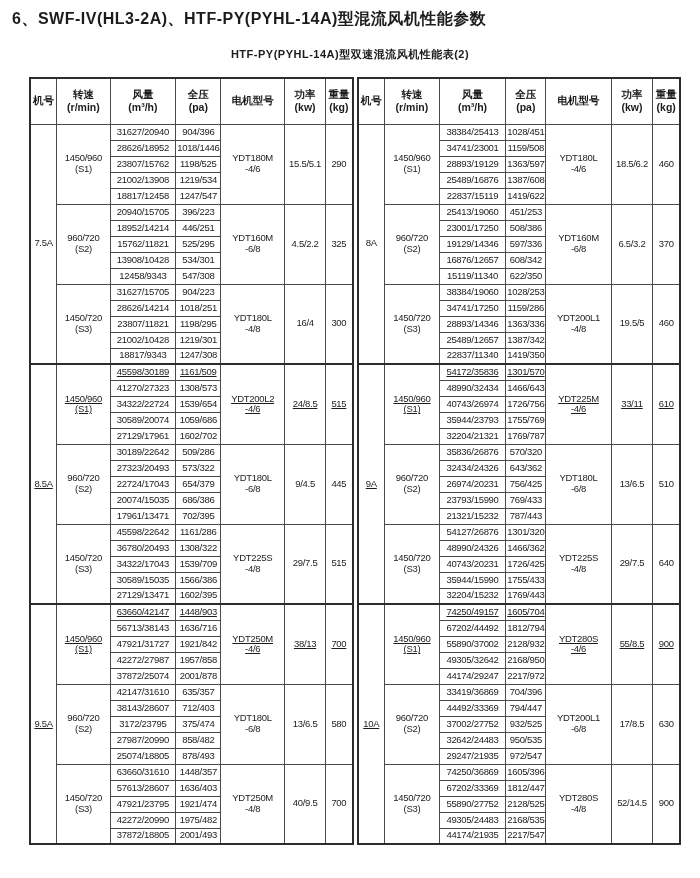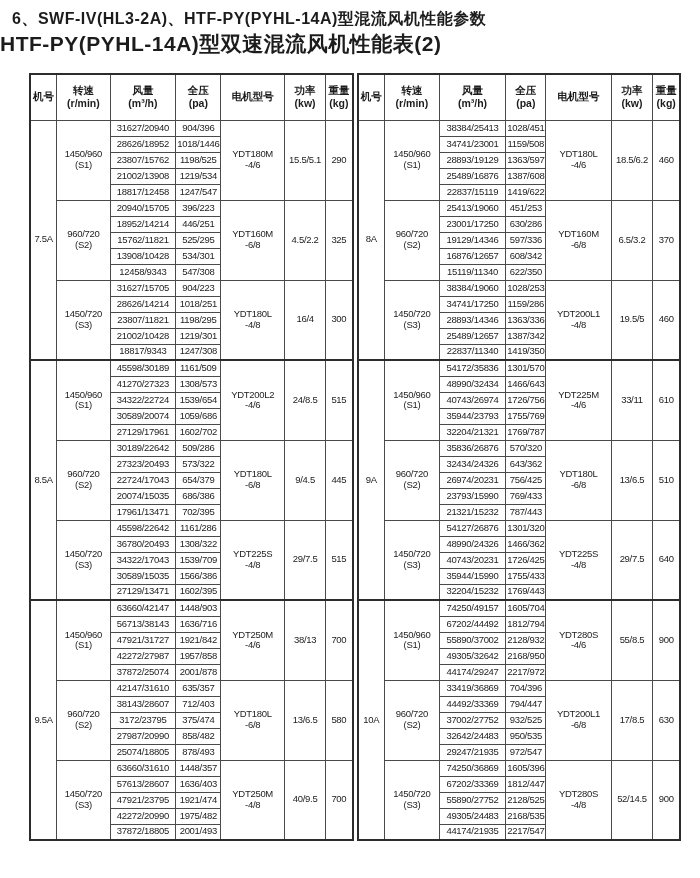--- a/index.html
+++ b/index.html
@@ -7,22 +7,22 @@
   body {
     width:700px; height:878px; overflow:hidden;
     background:#ffffff; color:#1c1c1c;
     font-family:"Liberation Sans","DejaVu Sans",sans-serif;
   }
   .title {
     font-weight:bold; font-size:16px; letter-spacing:0.5px;
     padding:9px 0 0 12px; white-space:nowrap;
   }
   .subtitle {
-    font-weight:bold; font-size:21px;
-    margin-top:0; letter-spacing:0.5px;
+    text-align:center; font-weight:bold; font-size:11px;
+    margin-top:17px; letter-spacing:0.5px;
   }
   .tables {
     display:flex; gap:3px; padding:15px 19px 0 29px;
   }
   table.perf {
     border-collapse:collapse; table-layout:fixed; flex:1;
     border:2px solid #2c2c2c;
   }
   table.perf th, table.perf td {
     border:1px solid #4a4a4a;
@@ -33,21 +33,21 @@
   table.perf th {
     font-size:10.5px; font-weight:bold; height:46px; line-height:1.3;
   }
   table.perf td {
     font-size:9.5px; height:16px; letter-spacing:-0.3px;
     font-family:"Liberation Sans","DejaVu Sans",sans-serif;
   }
   td[data-name="machine-cell"] { font-size:11px; letter-spacing:0; }
   td[data-name="speed-cell"]   { font-size:9.5px; }
   td[data-name="motor-cell"]   { font-size:9.5px; }
-  tr.machine-start td { border-top:2px solid #2c2c2c; }
+  tr.machine-start td { border-top:2px solid #2c2c2c;text-decoration:underline; }
   tr.group-start td   { border-top:1.5px solid #3a3a3a; }
 </style>
 </head>
 <body>
 
 <div class="title" data-name="page-title">6、SWF-IV(HL3-2A)、HTF-PY(PYHL-14A)型混流风机性能参数</div>
 <div class="subtitle" data-name="table-subtitle">HTF-PY(PYHL-14A)型双速混流风机性能表(2)</div>
 
 <div class="tables" data-name="tables-container">
   <table class="perf" id="table-left" data-name="performance-table-left">
@@ -375,21 +375,21 @@
 (S2)</td>
           <td data-name="flow-cell">25413/19060</td>
           <td data-name="pressure-cell">451/253</td>
           <td data-name="motor-cell" rowspan="5">YDT160M
 -6/8</td>
           <td data-name="power-cell" rowspan="5">6.5/3.2</td>
           <td data-name="weight-cell" rowspan="5">370</td>
         </tr>
         <tr data-name="table-row">
           <td data-name="flow-cell">23001/17250</td>
-          <td data-name="pressure-cell">630/286</td>
+          <td data-name="pressure-cell">508/386</td>
         </tr>
         <tr data-name="table-row">
           <td data-name="flow-cell">19129/14346</td>
           <td data-name="pressure-cell">597/336</td>
         </tr>
         <tr data-name="table-row">
           <td data-name="flow-cell">16876/12657</td>
           <td data-name="pressure-cell">608/342</td>
         </tr>
         <tr data-name="table-row">

